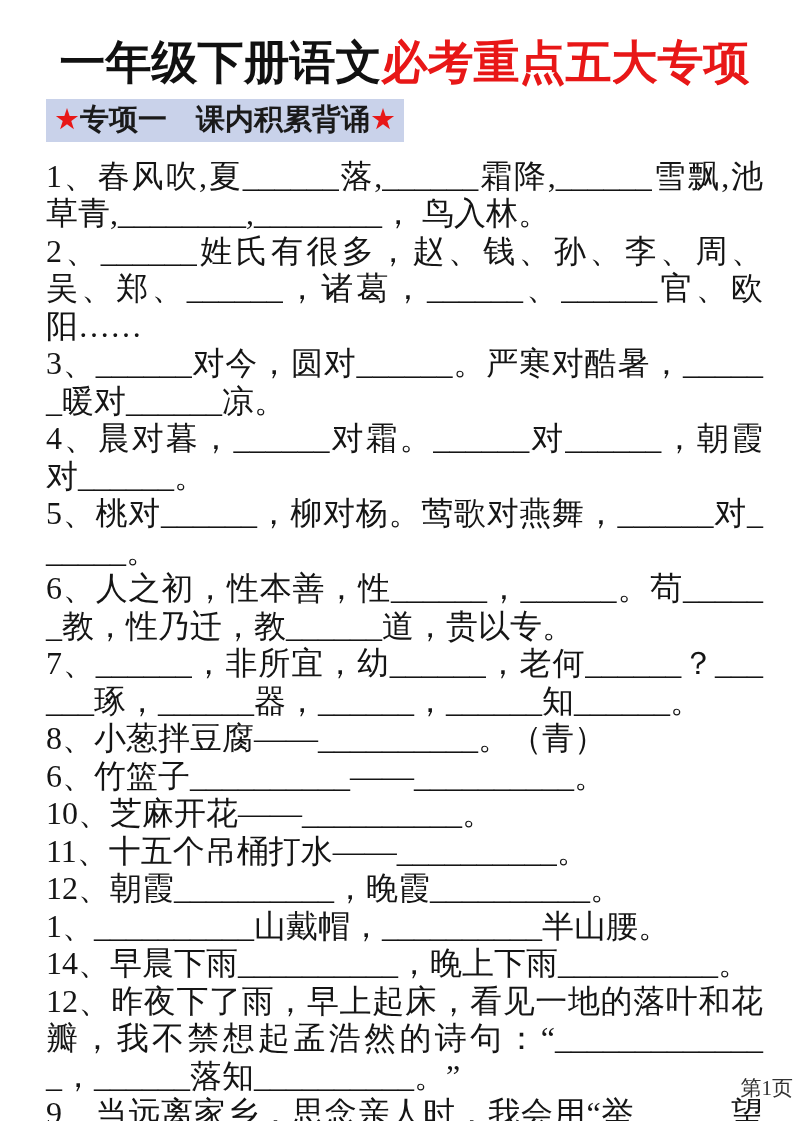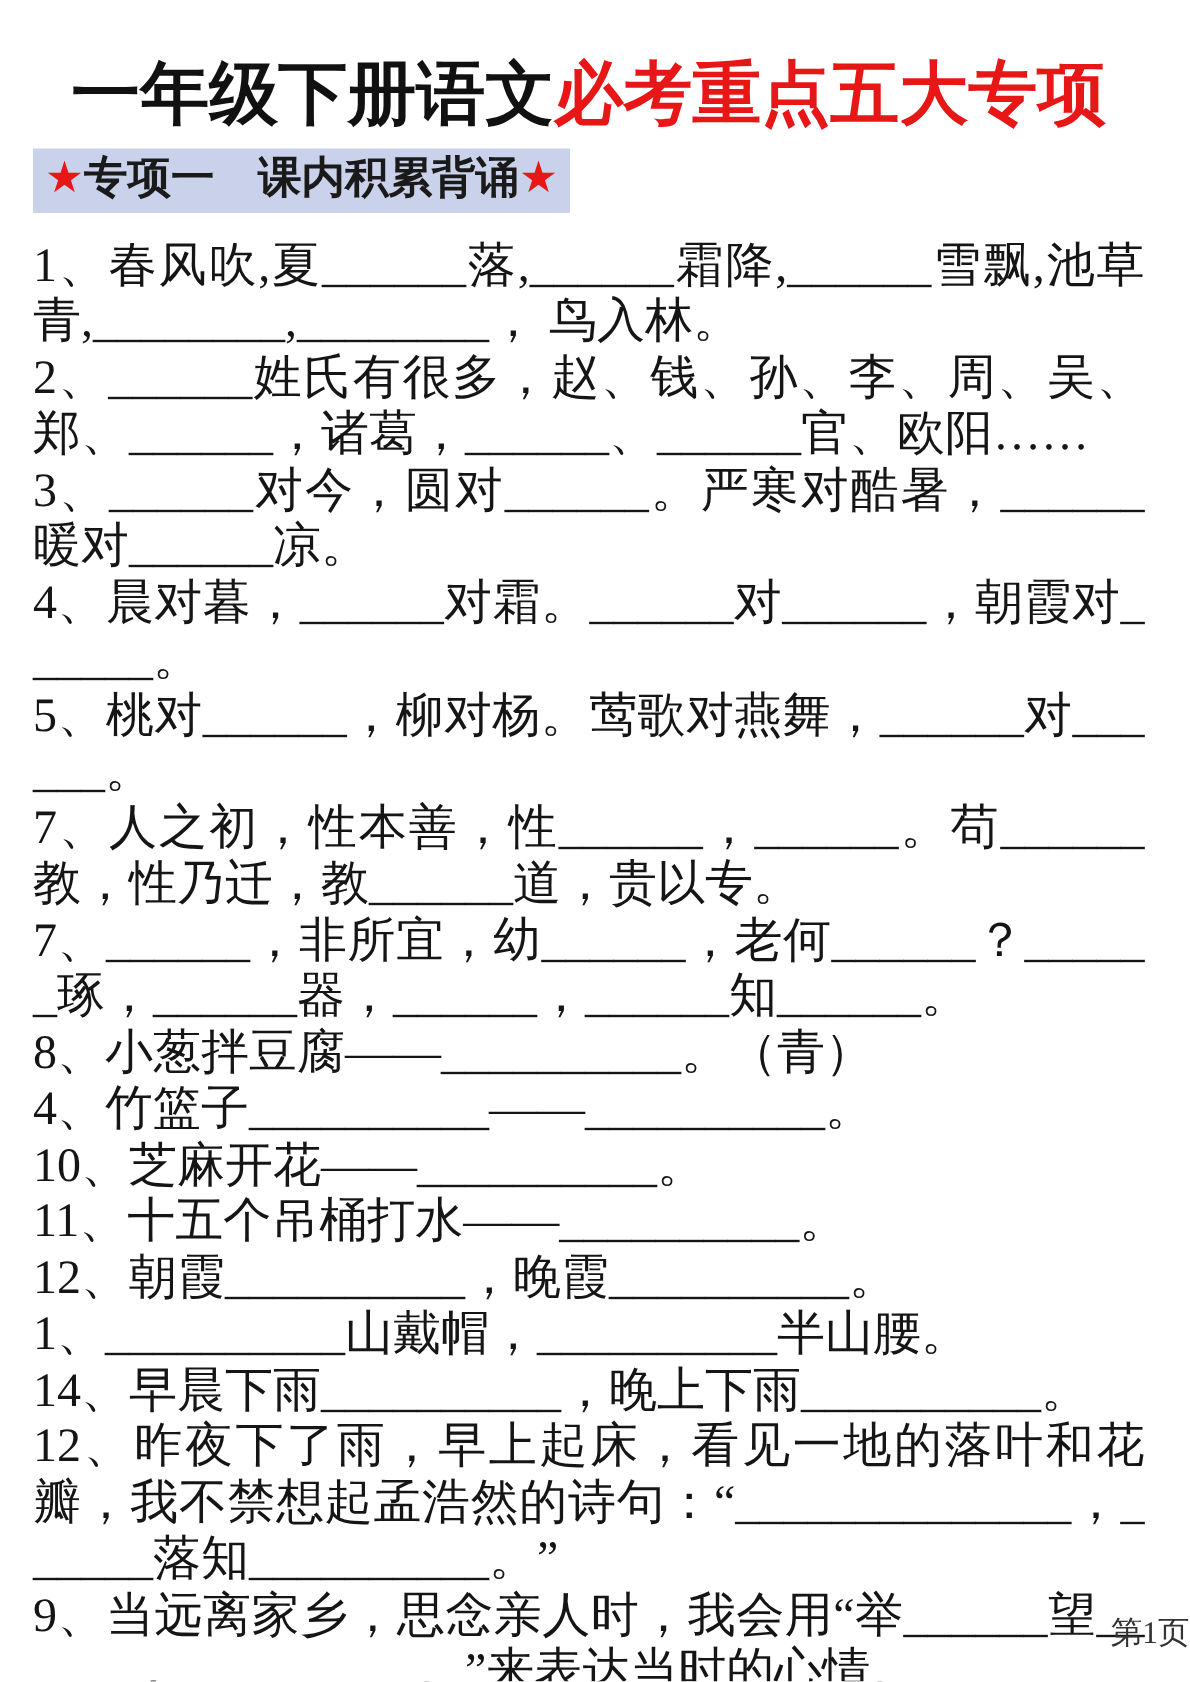--- a/index.html
+++ b/index.html
@@ -8,21 +8,21 @@
     font-family: "Liberation Serif", "DejaVu Serif", serif;
   }
   .page {
     position: relative;
     width: 793px;
     height: 1121px;
     margin: 0 auto;
     background: #ffffff;
     color: #151515;
     overflow: hidden;
-    padding: 30px 30px 0 22px;
+    padding: 30px 30px 0 46px;
   }
   
   .title {
     text-align: center;
     font-family: "Liberation Sans", "DejaVu Sans", sans-serif;
     font-weight: 900;
     font-size: 46px;
     line-height: 1.15;
     letter-spacing: 0px;
     color: #111111;
@@ -75,24 +75,24 @@
   <div class="section-banner-wrap">
     <h2 class="section-banner"><span class="star">★</span><span>专项一　课内积累背诵</span><span class="star">★</span></h2>
   </div>
 
   <div class="questions">
       <p class="q">1、春风吹,夏______落,______霜降,______雪飘,池草青,________,________， 鸟入林。</p>
       <p class="q">2、______姓氏有很多，赵、钱、孙、李、周、吴、郑、______，诸葛，______、______官、欧阳……</p>
       <p class="q">3、______对今，圆对______。严寒对酷暑，______暖对______凉。</p>
       <p class="q">4、晨对暮，______对霜。______对______，朝霞对______。</p>
       <p class="q">5、桃对______，柳对杨。莺歌对燕舞，______对______。</p>
-      <p class="q">7、人之初，性本善，性______，______。苟______教，性乃迁，教______道，贵以专。</p>
+      <p class="q">6、人之初，性本善，性______，______。苟______教，性乃迁，教______道，贵以专。</p>
       <p class="q">7、______，非所宜，幼______，老何______？______琢，______器，______，______知______。</p>
       <p class="q">8、小葱拌豆腐——__________。（青）</p>
-      <p class="q">4、竹篮子__________——__________。</p>
+      <p class="q">6、竹篮子__________——__________。</p>
       <p class="q">10、芝麻开花——__________。</p>
       <p class="q">11、十五个吊桶打水——__________。</p>
       <p class="q">12、朝霞__________，晚霞__________。</p>
       <p class="q">1、__________山戴帽，__________半山腰。</p>
       <p class="q">14、早晨下雨__________，晚上下雨__________。</p>
       <p class="q">12、昨夜下了雨，早上起床，看见一地的落叶和花瓣，我不禁想起孟浩然的诗句：“______________，______落知__________。”</p>
       <p class="q">9、当远离家乡，思念亲人时，我会用“举______望______，__________。”来表达当时的心情。</p>
     </div>
 
   <div class="footer">第1页</div>

